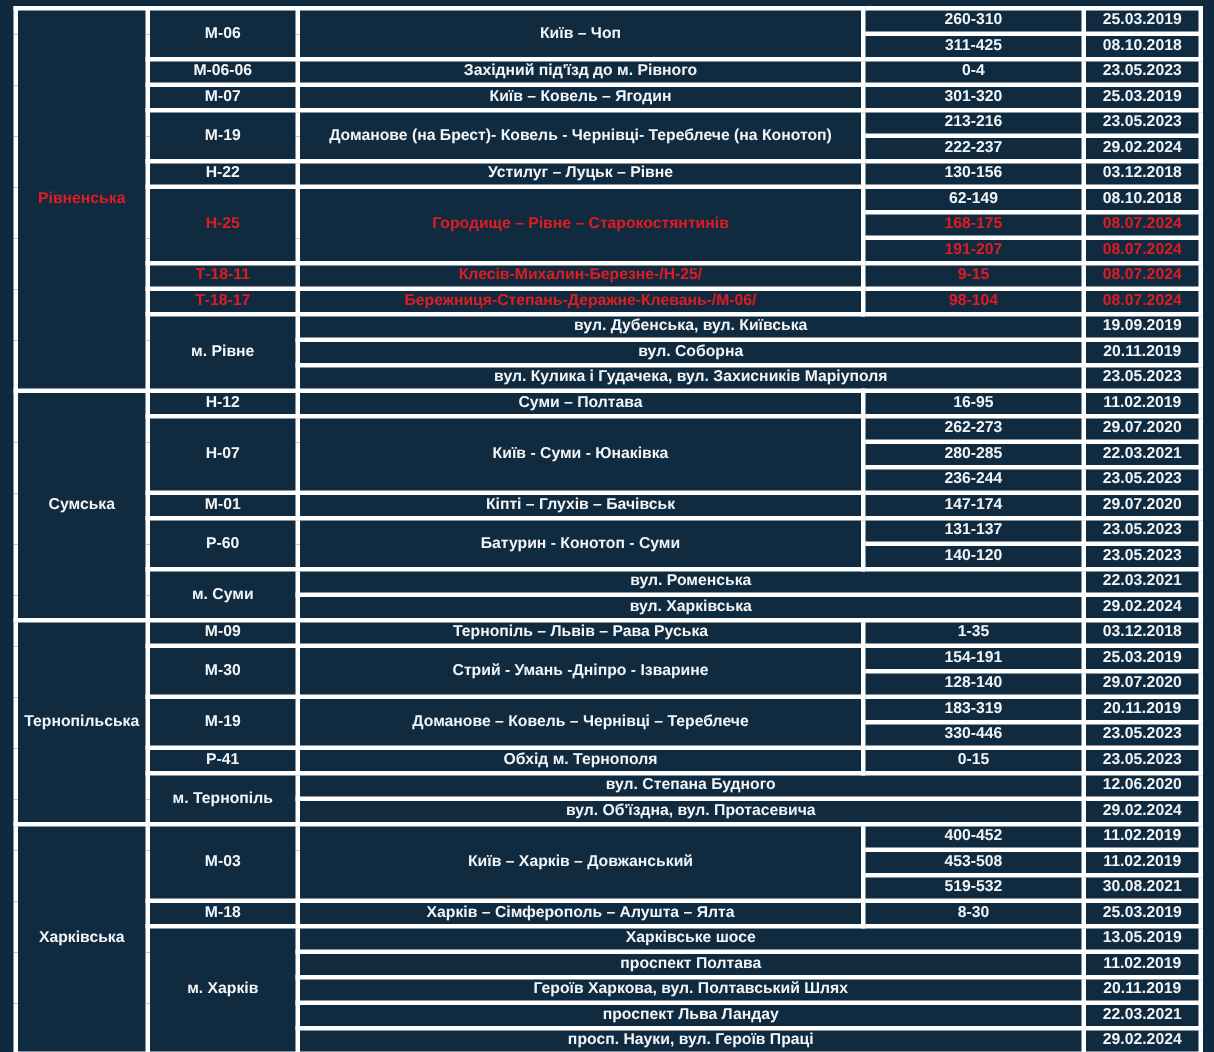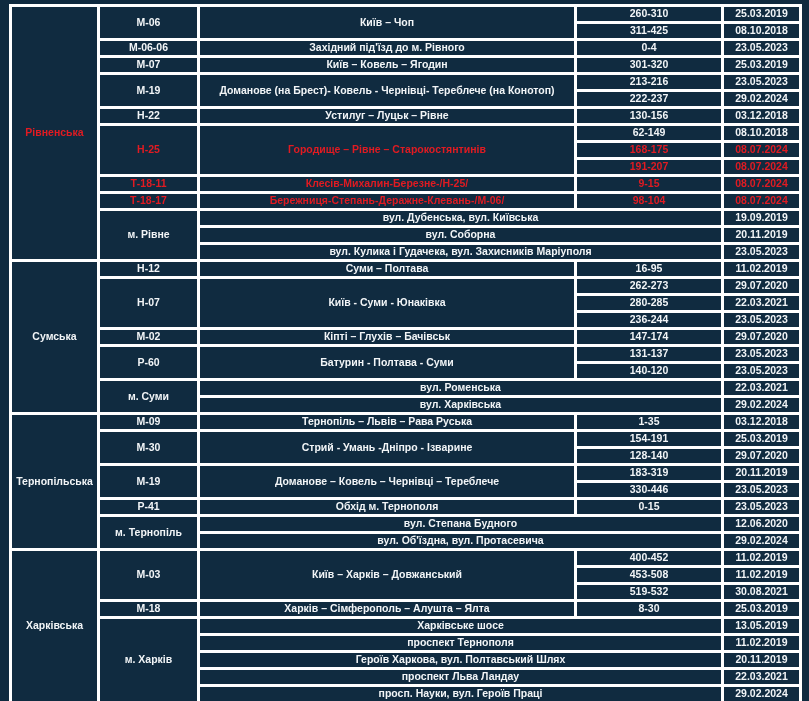--- a/index.html
+++ b/index.html
@@ -146,28 +146,28 @@
         </tr>
         <tr>
           <td>280-285</td>
           <td>22.03.2021</td>
         </tr>
         <tr>
           <td>236-244</td>
           <td>23.05.2023</td>
         </tr>
         <tr>
-          <td>М-02</td>
+          <td>М-01</td>
           <td>Кіпті – Глухів – Бачівськ</td>
           <td>147-174</td>
           <td>29.07.2020</td>
         </tr>
         <tr>
           <td rowspan="2">Р-60</td>
-          <td rowspan="2">Батурин - Полтава - Суми</td>
+          <td rowspan="2">Батурин - Конотоп - Суми</td>
           <td>131-137</td>
           <td>23.05.2023</td>
         </tr>
         <tr>
           <td>140-120</td>
           <td>23.05.2023</td>
         </tr>
         <tr>
           <td rowspan="2">м. Суми</td>
           <td colspan="2">вул. Роменська</td>
@@ -239,21 +239,21 @@
           <td>Харків – Сімферополь – Алушта – Ялта</td>
           <td>8-30</td>
           <td>25.03.2019</td>
         </tr>
         <tr>
           <td rowspan="5">м. Харків</td>
           <td colspan="2">Харківське шосе</td>
           <td>13.05.2019</td>
         </tr>
         <tr>
-          <td colspan="2">проспект Тернополя</td>
+          <td colspan="2">проспект Полтава</td>
           <td>11.02.2019</td>
         </tr>
         <tr>
           <td colspan="2">Героїв Харкова, вул. Полтавський Шлях</td>
           <td>20.11.2019</td>
         </tr>
         <tr>
           <td colspan="2">проспект Льва Ландау</td>
           <td>22.03.2021</td>
         </tr>

